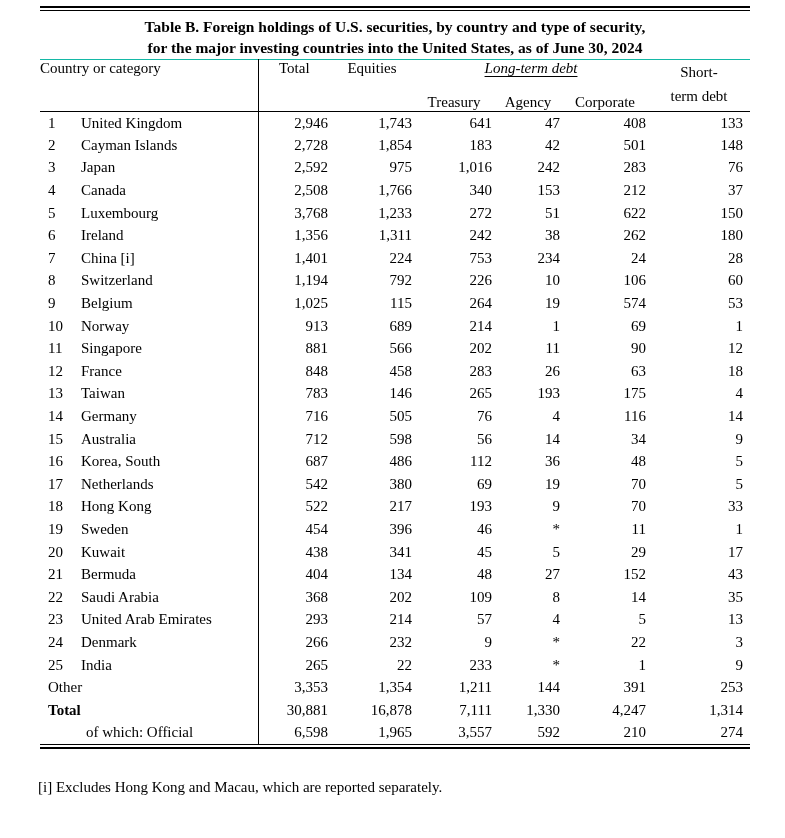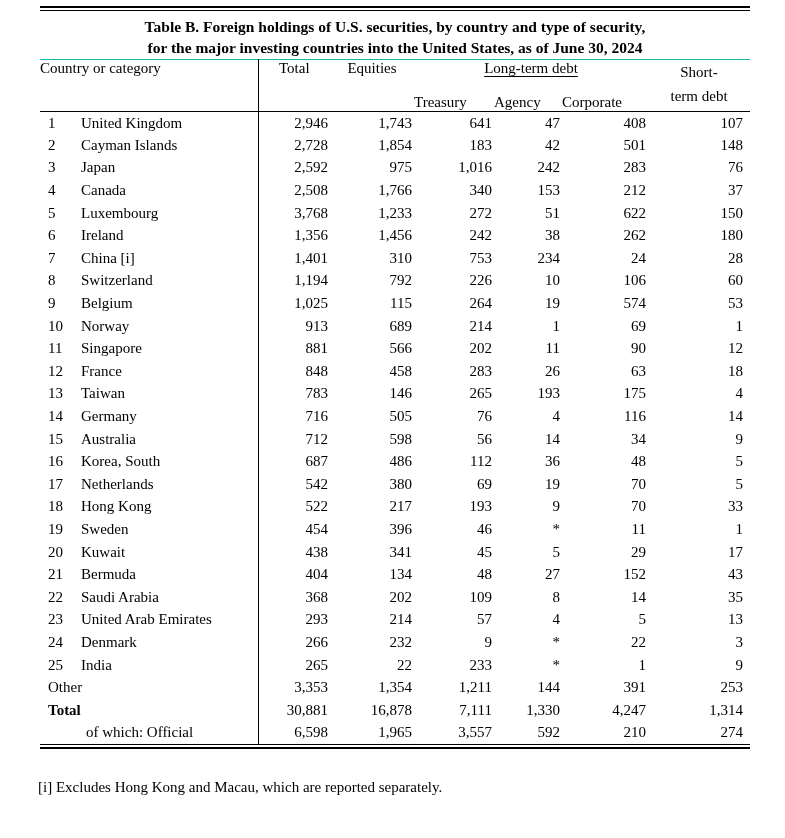--- a/index.html
+++ b/index.html
@@ -71,31 +71,32 @@
     border-bottom: 1px solid #000;
   }
   th.lt-h {
     vertical-align: top;
     padding-top: 4px;
     text-align: center;
   }
   th.lt-h .ul {
     text-decoration: underline;
     text-underline-offset: 3px;
+    font-style: italic;
   }
   th.short-h {
     vertical-align: top;
     padding-top: 4px;
     text-align: center;
     padding-left: 26px;
     border-bottom: 1px solid #000;
     line-height: 24px;
   }
   th.sub-h {
-    text-align: left;
+    text-align: center;
     vertical-align: bottom;
     padding-right: 2px;
     padding-bottom: 3px;
     border-bottom: 1px solid #000;
   }
   th.sub-h.corp { padding-right: 0; }
   tbody tr { height: 22.6px; }
   tbody td {
     padding: 0;
     line-height: 1;
@@ -163,21 +164,21 @@
         </tr>
       </thead>
       <tbody>
           <tr>
             <td class="country-cell"><span class="rank">1</span><span>United Kingdom</span></td>
             <td class="num">2,946</td>
             <td class="num">1,743</td>
             <td class="num">641</td>
             <td class="num">47</td>
             <td class="num">408</td>
-            <td class="num last">107</td>
+            <td class="num last">133</td>
           </tr>
           <tr>
             <td class="country-cell"><span class="rank">2</span><span>Cayman Islands</span></td>
             <td class="num">2,728</td>
             <td class="num">1,854</td>
             <td class="num">183</td>
             <td class="num">42</td>
             <td class="num">501</td>
             <td class="num last">148</td>
           </tr>
@@ -204,30 +205,30 @@
             <td class="num">3,768</td>
             <td class="num">1,233</td>
             <td class="num">272</td>
             <td class="num">51</td>
             <td class="num">622</td>
             <td class="num last">150</td>
           </tr>
           <tr>
             <td class="country-cell"><span class="rank">6</span><span>Ireland</span></td>
             <td class="num">1,356</td>
-            <td class="num">1,456</td>
+            <td class="num">1,311</td>
             <td class="num">242</td>
             <td class="num">38</td>
             <td class="num">262</td>
             <td class="num last">180</td>
           </tr>
           <tr>
             <td class="country-cell"><span class="rank">7</span><span>China [i]</span></td>
             <td class="num">1,401</td>
-            <td class="num">310</td>
+            <td class="num">224</td>
             <td class="num">753</td>
             <td class="num">234</td>
             <td class="num">24</td>
             <td class="num last">28</td>
           </tr>
           <tr>
             <td class="country-cell"><span class="rank">8</span><span>Switzerland</span></td>
             <td class="num">1,194</td>
             <td class="num">792</td>
             <td class="num">226</td>

